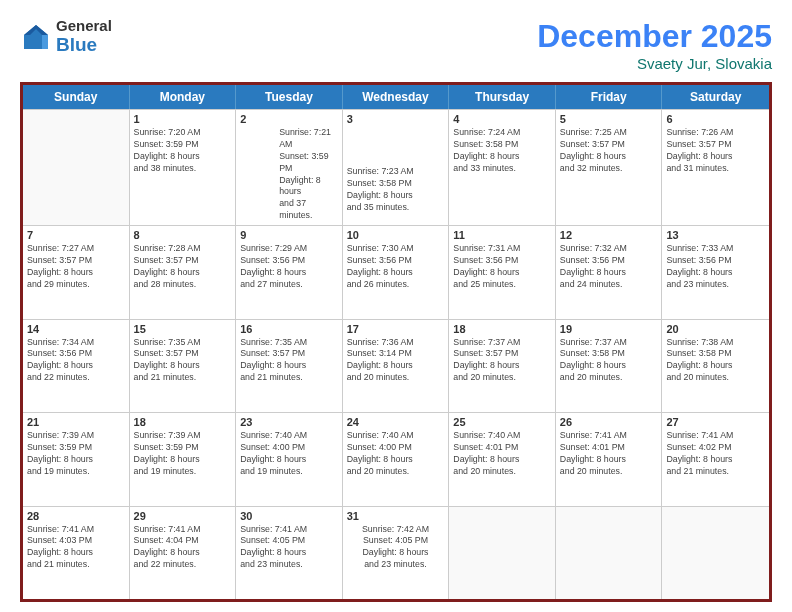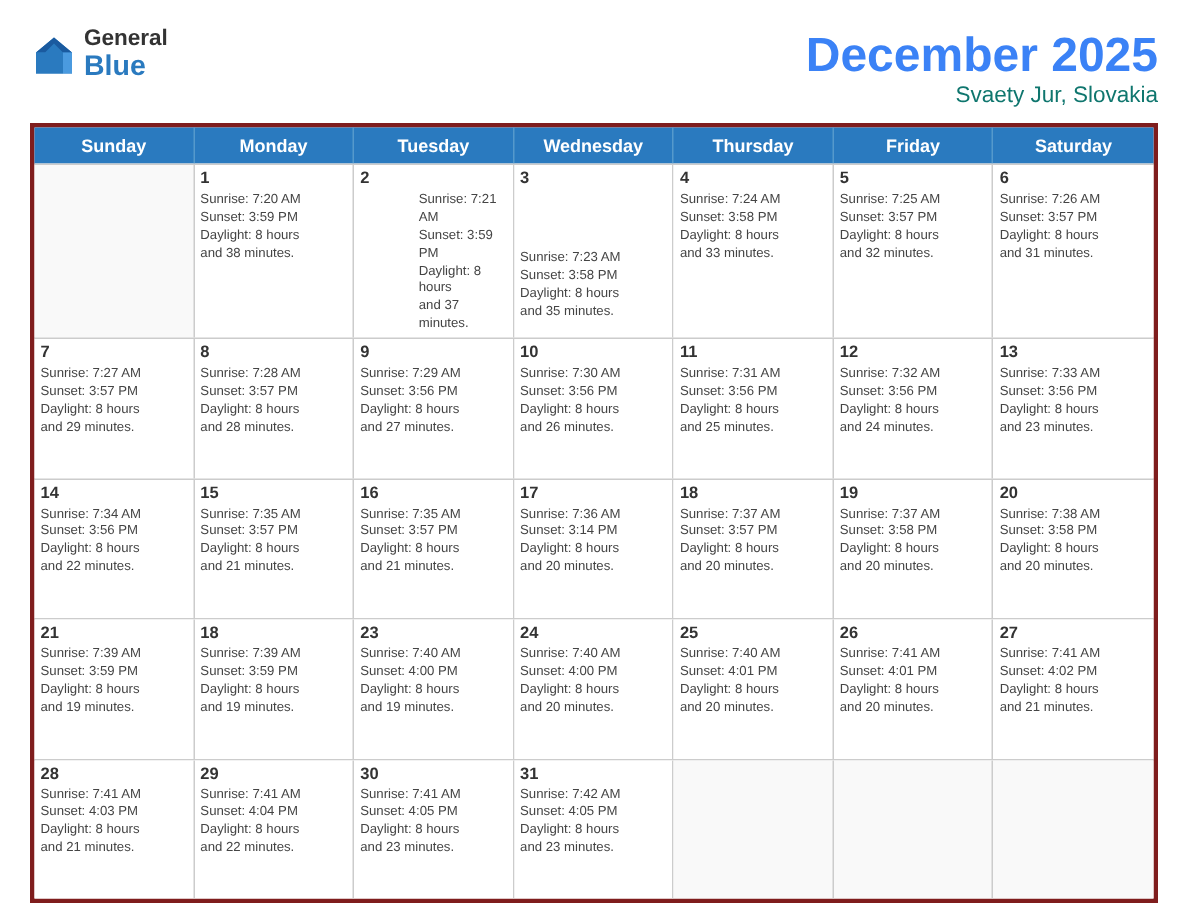--- a/index.html
+++ b/index.html
@@ -363,21 +363,21 @@
           </div>
           <div class="cal-cell">
             <span class="day-num">30</span>
             <div class="cal-cell-info" style="white-space: pre-line;">Sunrise: 7:41 AM
 Sunset: 4:05 PM
 Daylight: 8 hours
 and 23 minutes.</div>
           </div>
           <div class="cal-cell">
             <span class="day-num">31</span>
-            <div class="cal-cell-info" style="white-space: pre-line;">Sunrise: 7:42 AM
+            <div class="cal-cell-info" style="white-space: pre-line; text-align: center;">Sunrise: 7:42 AM
 Sunset: 4:05 PM
 Daylight: 8 hours
 and 23 minutes.</div>
           </div>
           <div class="cal-cell empty"></div>
           <div class="cal-cell empty"></div>
           <div class="cal-cell empty"></div>
         </div>
       </div>
   </div>

